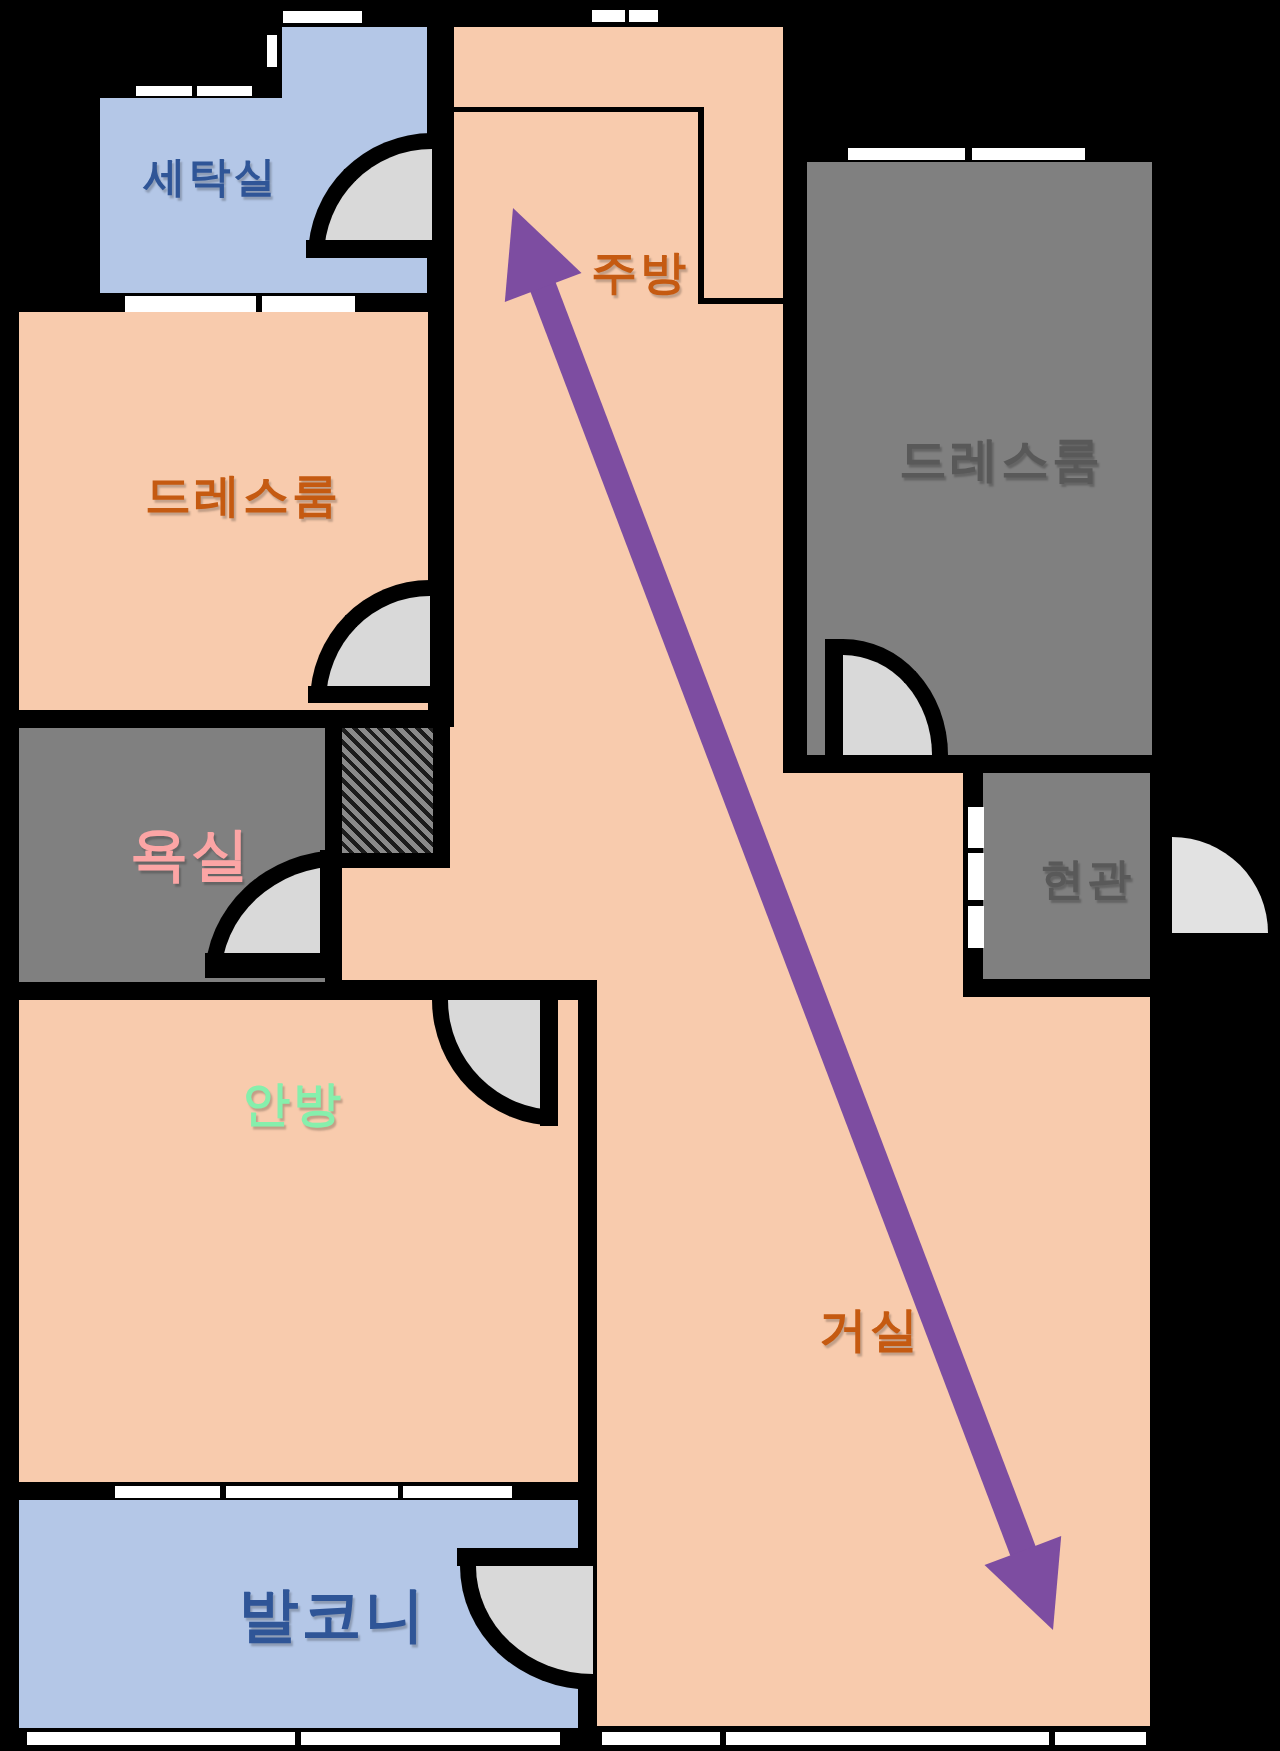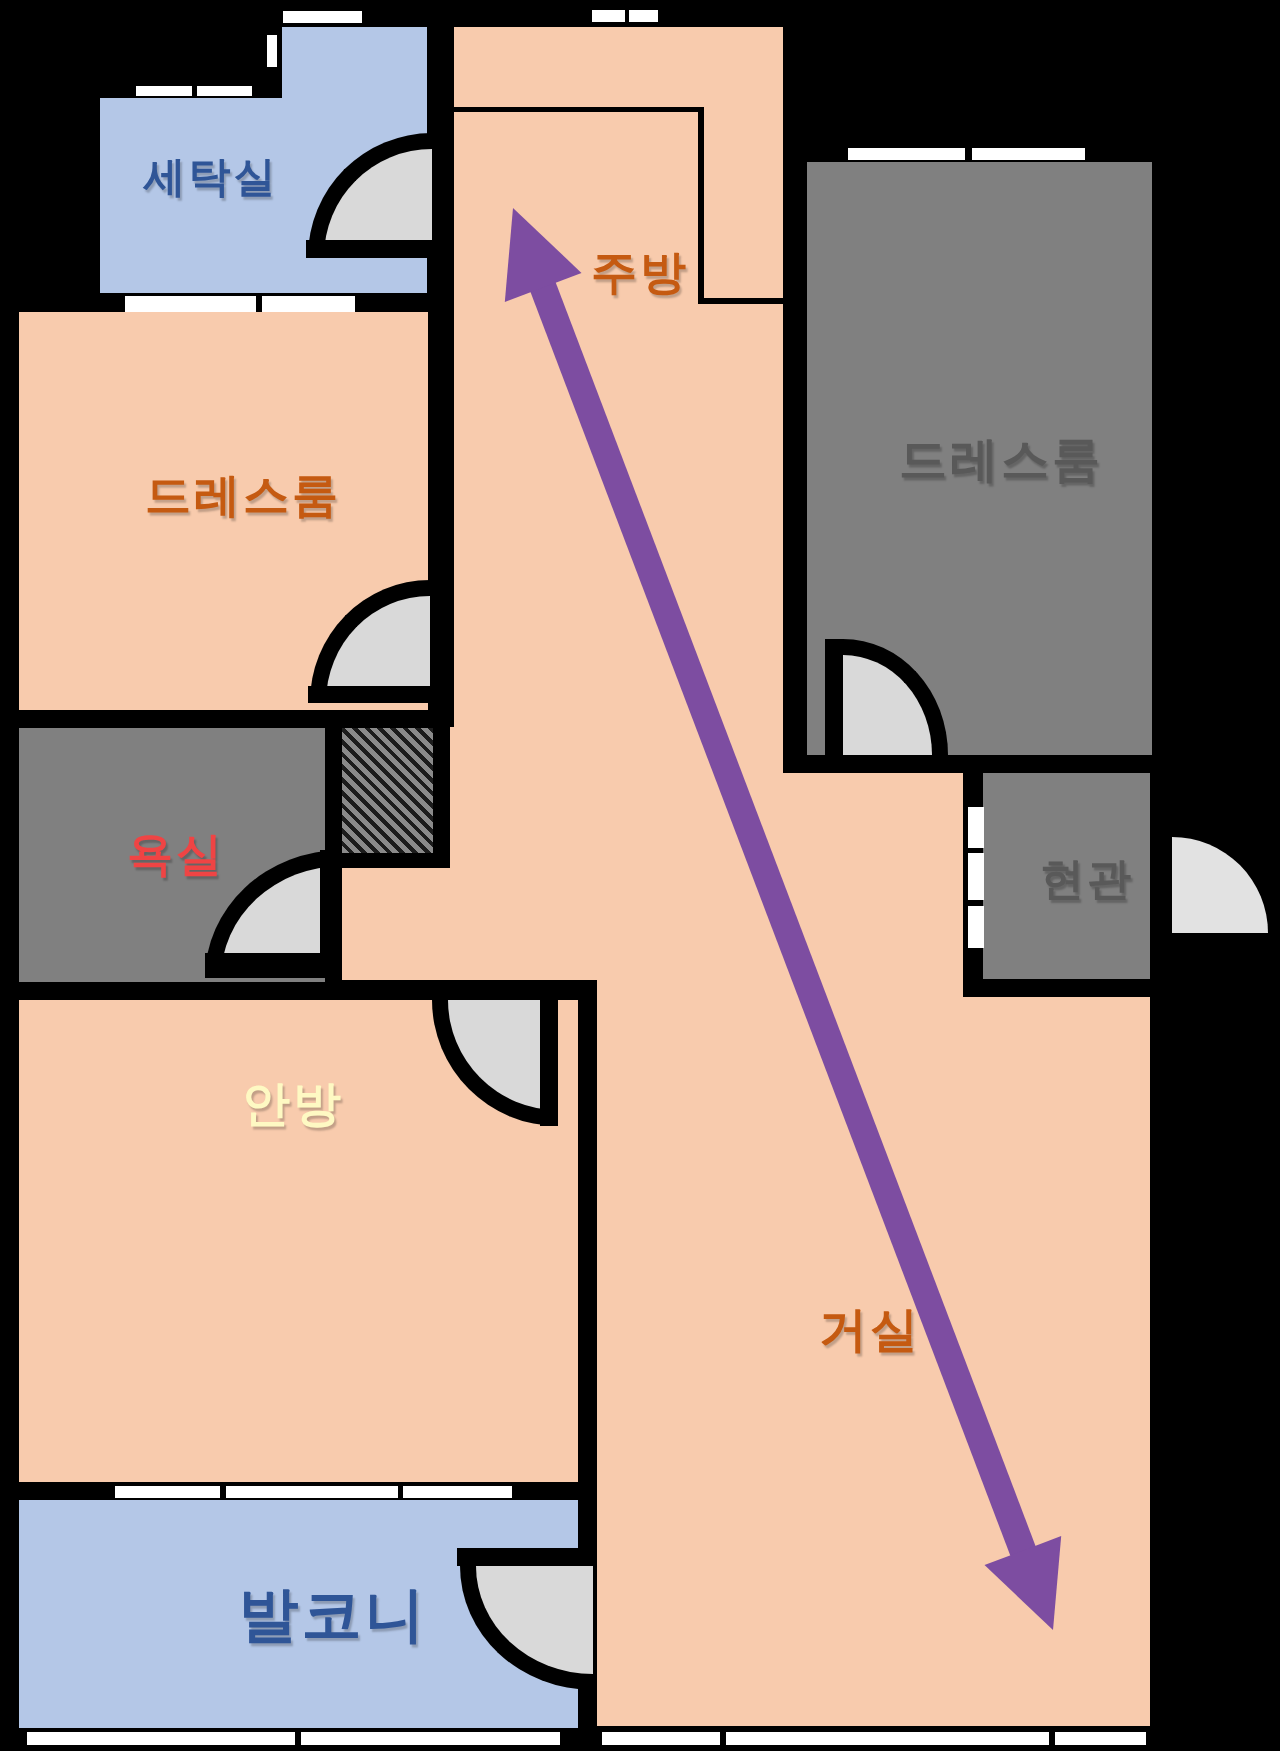--- a/index.html
+++ b/index.html
@@ -92,21 +92,21 @@
       <div class="door tr" style="left: 1172px; top: 837px; width: 96px; height: 96px; background: rgb(226, 226, 226);"></div>
     </div>
   <svg id="arrow-layer" width="1280" height="1751" viewBox="0 0 1280 1751">
       <line x1="540.3358424884616" y1="279.9843852196156" x2="1025.6641575115384" y2="1558.0156147803843" stroke="#7d4da1" stroke-width="27"></line>
       <polygon points="513.0,208.0 504.8,302.0 581.5,272.9" fill="#7d4da1"></polygon>
       <polygon points="1053.0,1630.0 984.5,1565.1 1061.2,1536.0" fill="#7d4da1"></polygon>
     </svg>
   <div id="label-layer">
       <span class="room-label" style="left: 190px; top: 177px; font-size: 42px; color: rgb(47, 85, 151);">세탁실</span>
       <span class="room-label" style="left: 222px; top: 496px; font-size: 46px; color: rgb(197, 90, 17);">드레스룸</span>
-      <span class="room-label" style="left: 155px; top: 855px; font-size: 46px; color: #ef4444;">욕실</span>
-      <span class="room-label" style="left: 272px; top: 1104px; font-size: 48px; color: #fef9c3;">안방</span>
+      <span class="room-label" style="left: 170px; top: 855px; font-size: 58px; color: #fca5a5;">욕실</span>
+      <span class="room-label" style="left: 272px; top: 1104px; font-size: 48px; color: #86efac;">안방</span>
       <span class="room-label" style="left: 312px; top: 1615px; font-size: 60px; color: rgb(47, 85, 151);">발코니</span>
       <span class="room-label" style="left: 619px; top: 273px; font-size: 46px; color: rgb(197, 90, 17);">주방</span>
       <span class="room-label" style="left: 849px; top: 1330px; font-size: 48px; color: rgb(197, 90, 17);">거실</span>
       <span class="room-label" style="left: 980px; top: 460px; font-size: 48px; color: rgb(89, 89, 89);">드레스룸</span>
       <span class="room-label" style="left: 1066px; top: 879px; font-size: 44px; color: rgb(89, 89, 89);">현관</span>
     </div>
 </div>
 
 </body></html>

